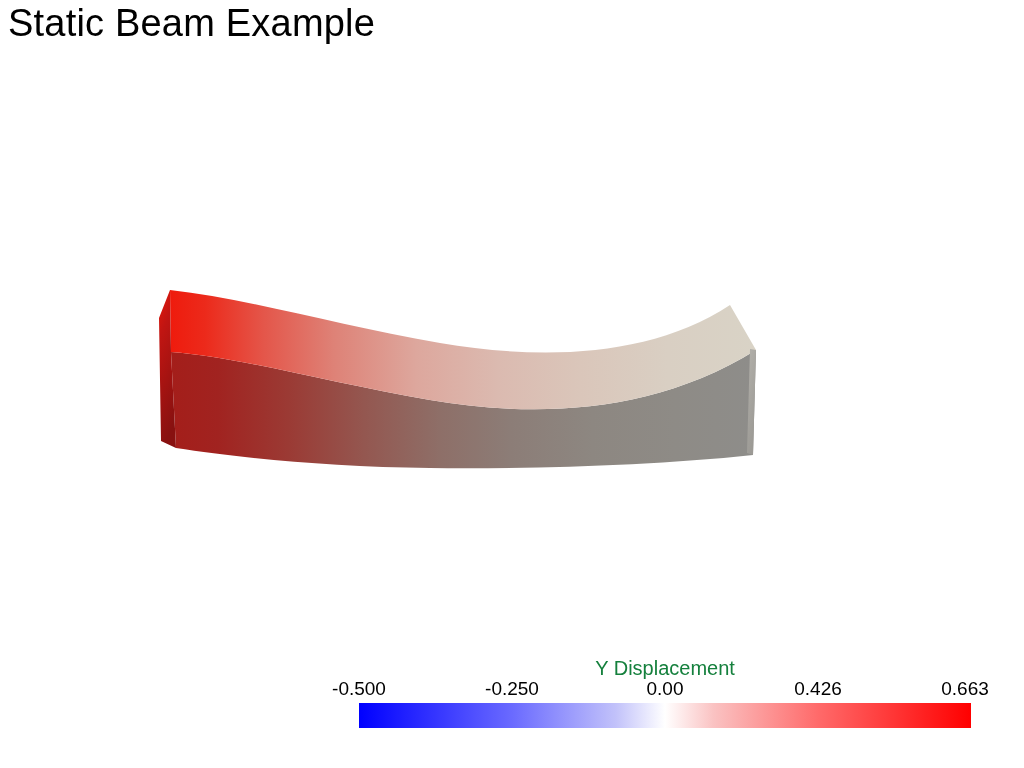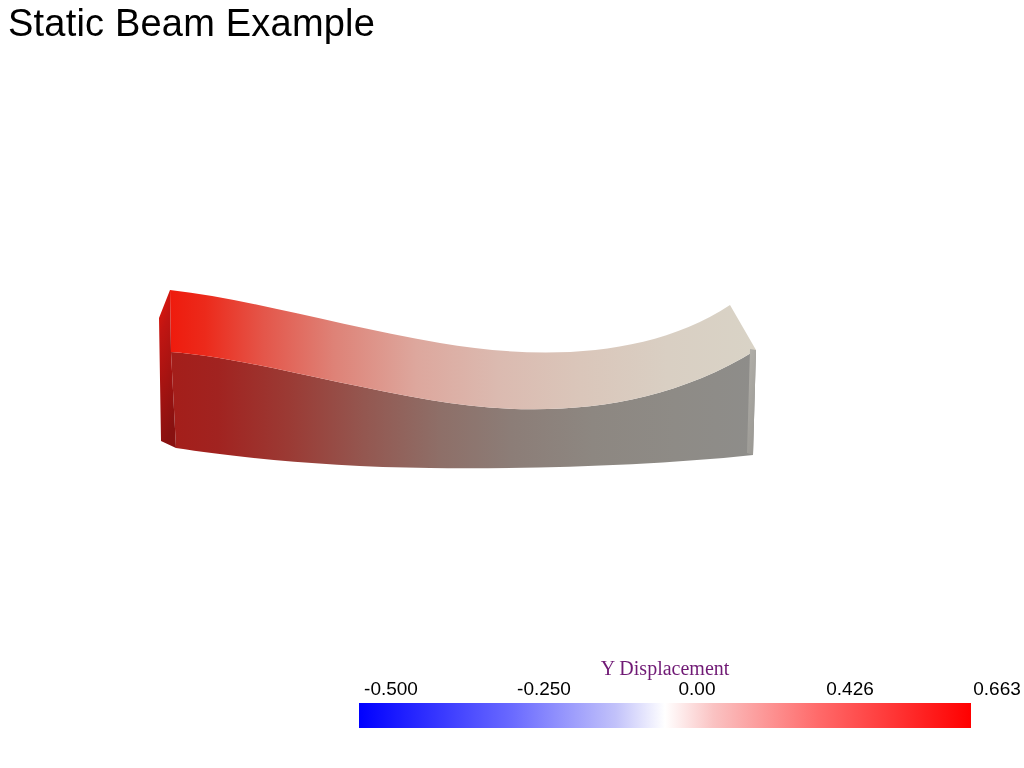--- a/index.html
+++ b/index.html
@@ -39,30 +39,29 @@
     height: 768px;
   }
   .cb-label {
     position: absolute;
     font-family: "Liberation Sans", sans-serif;
     font-size: 19px;
     font-weight: 300;
     color: #000000;
     white-space: nowrap;
     transform: translateX(-50%);
-    margin-left: 32px;
   }
   #cb-title {
     position: absolute;
     top: 657px;
     left: 665px;
-    font-family: Liberation Serif, serif;
+    font-family: Liberation Sans, sans-serif;
     font-size: 20px;
     font-weight: 300;
-    color: #701a75;
+    color: #15803d;
     white-space: nowrap;
     transform: translateX(-50%);
   }
   #cb-bar {
     position: absolute;
     left: 359px;
     top: 703px;
     width: 612px;
     height: 25px;
   }

